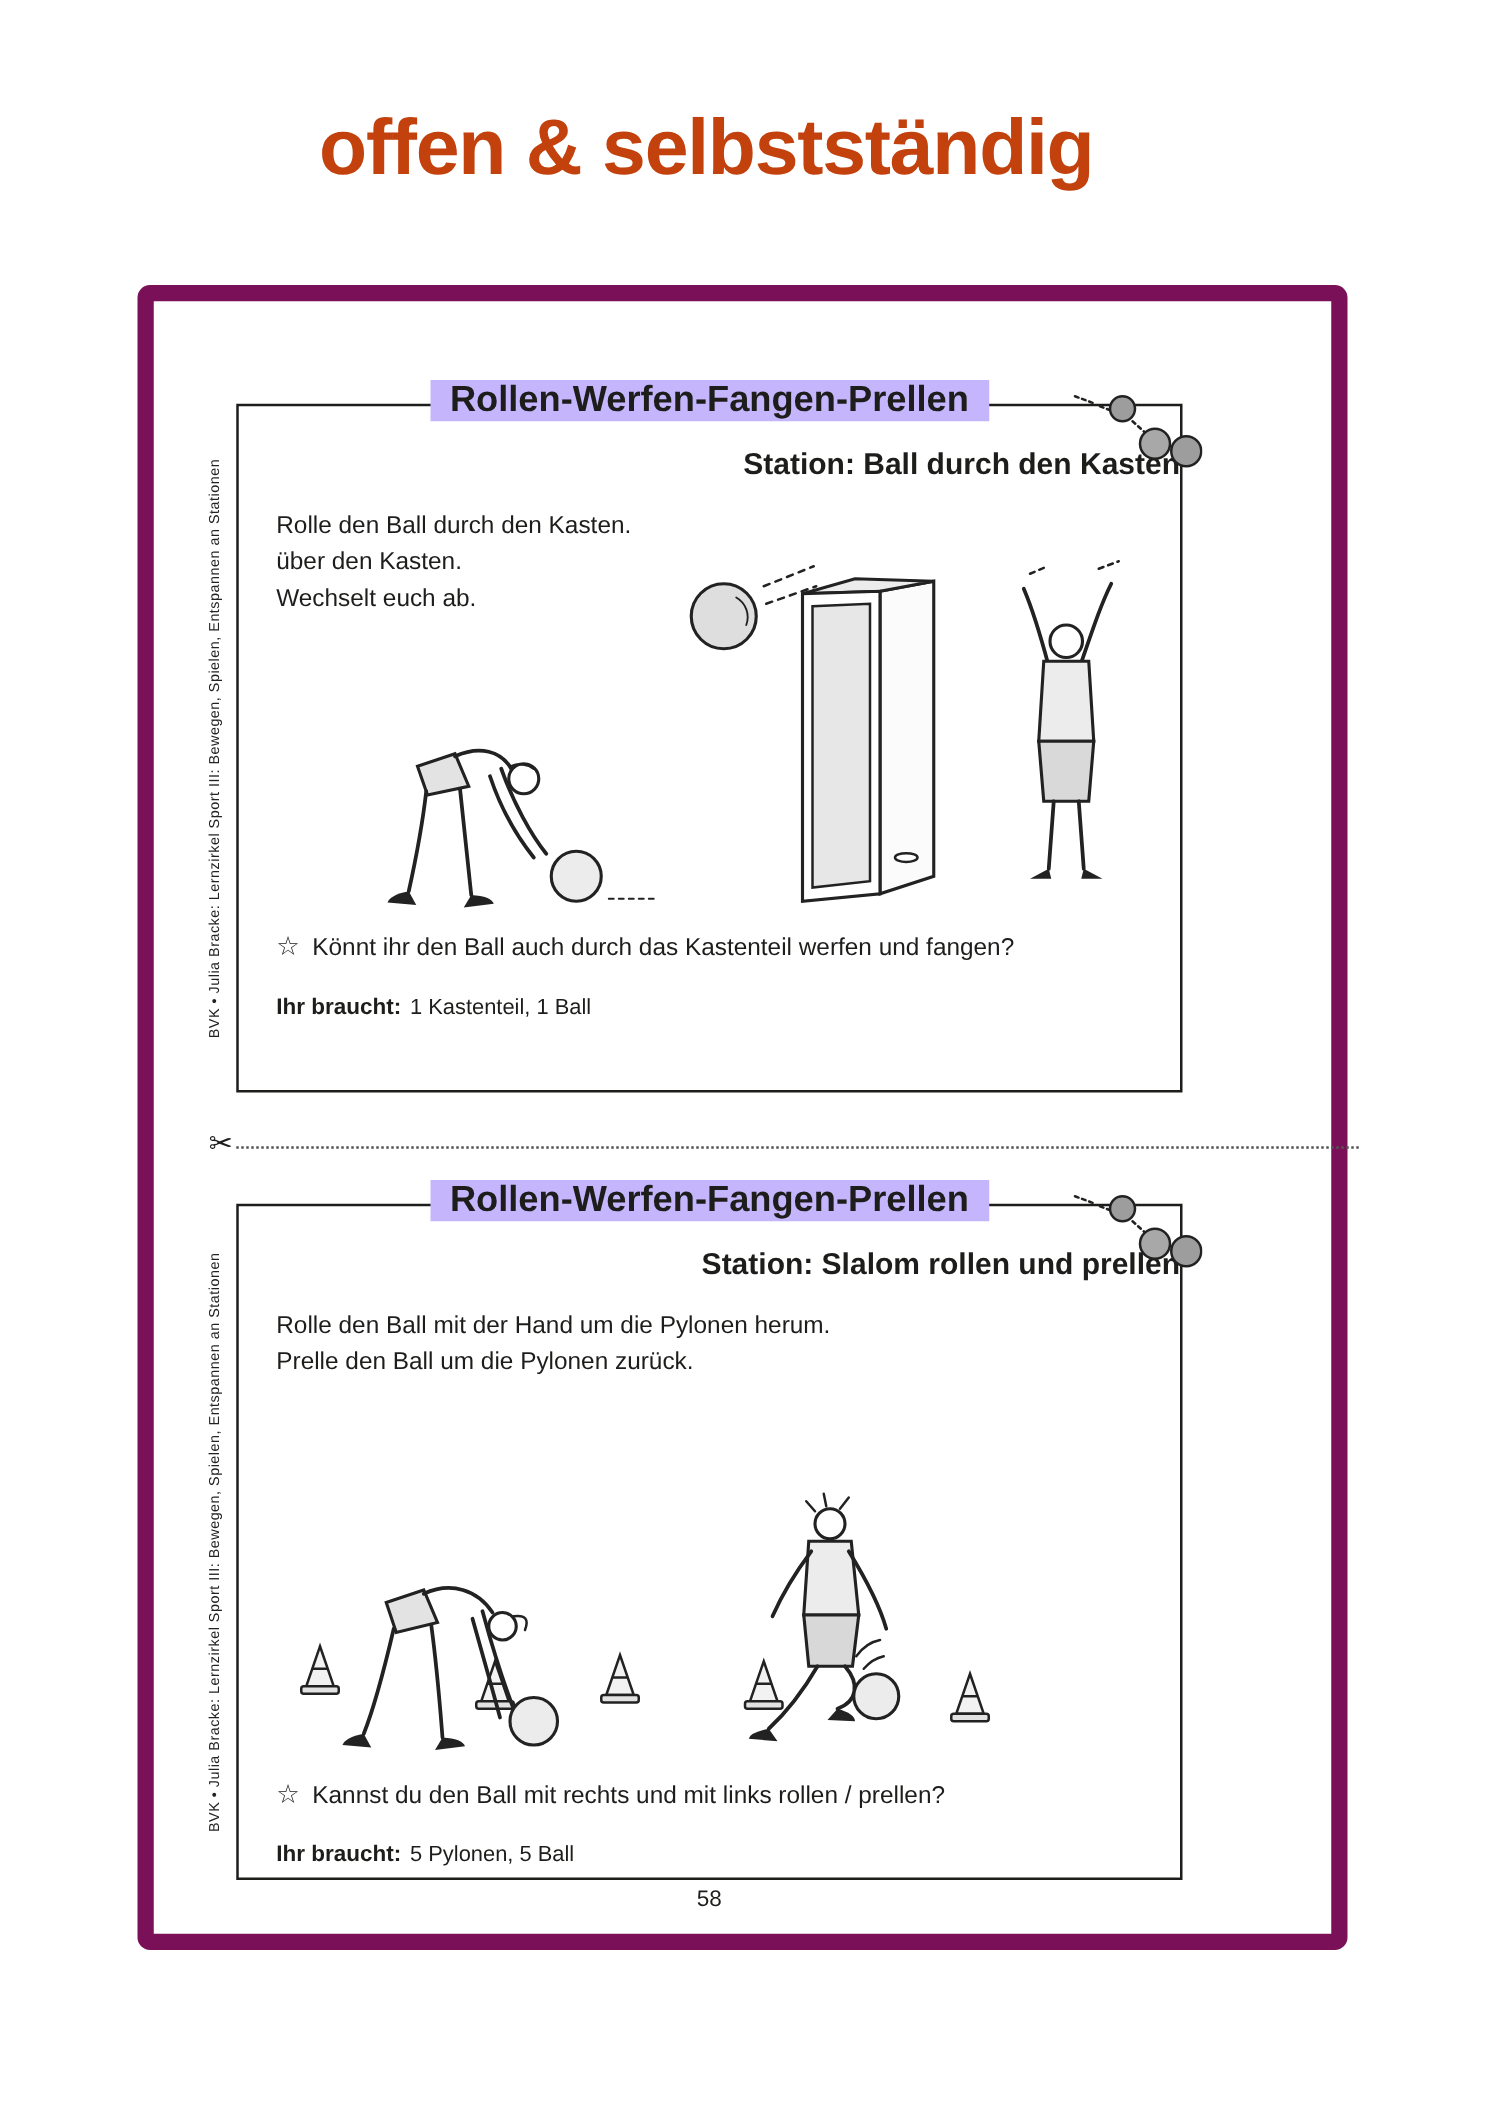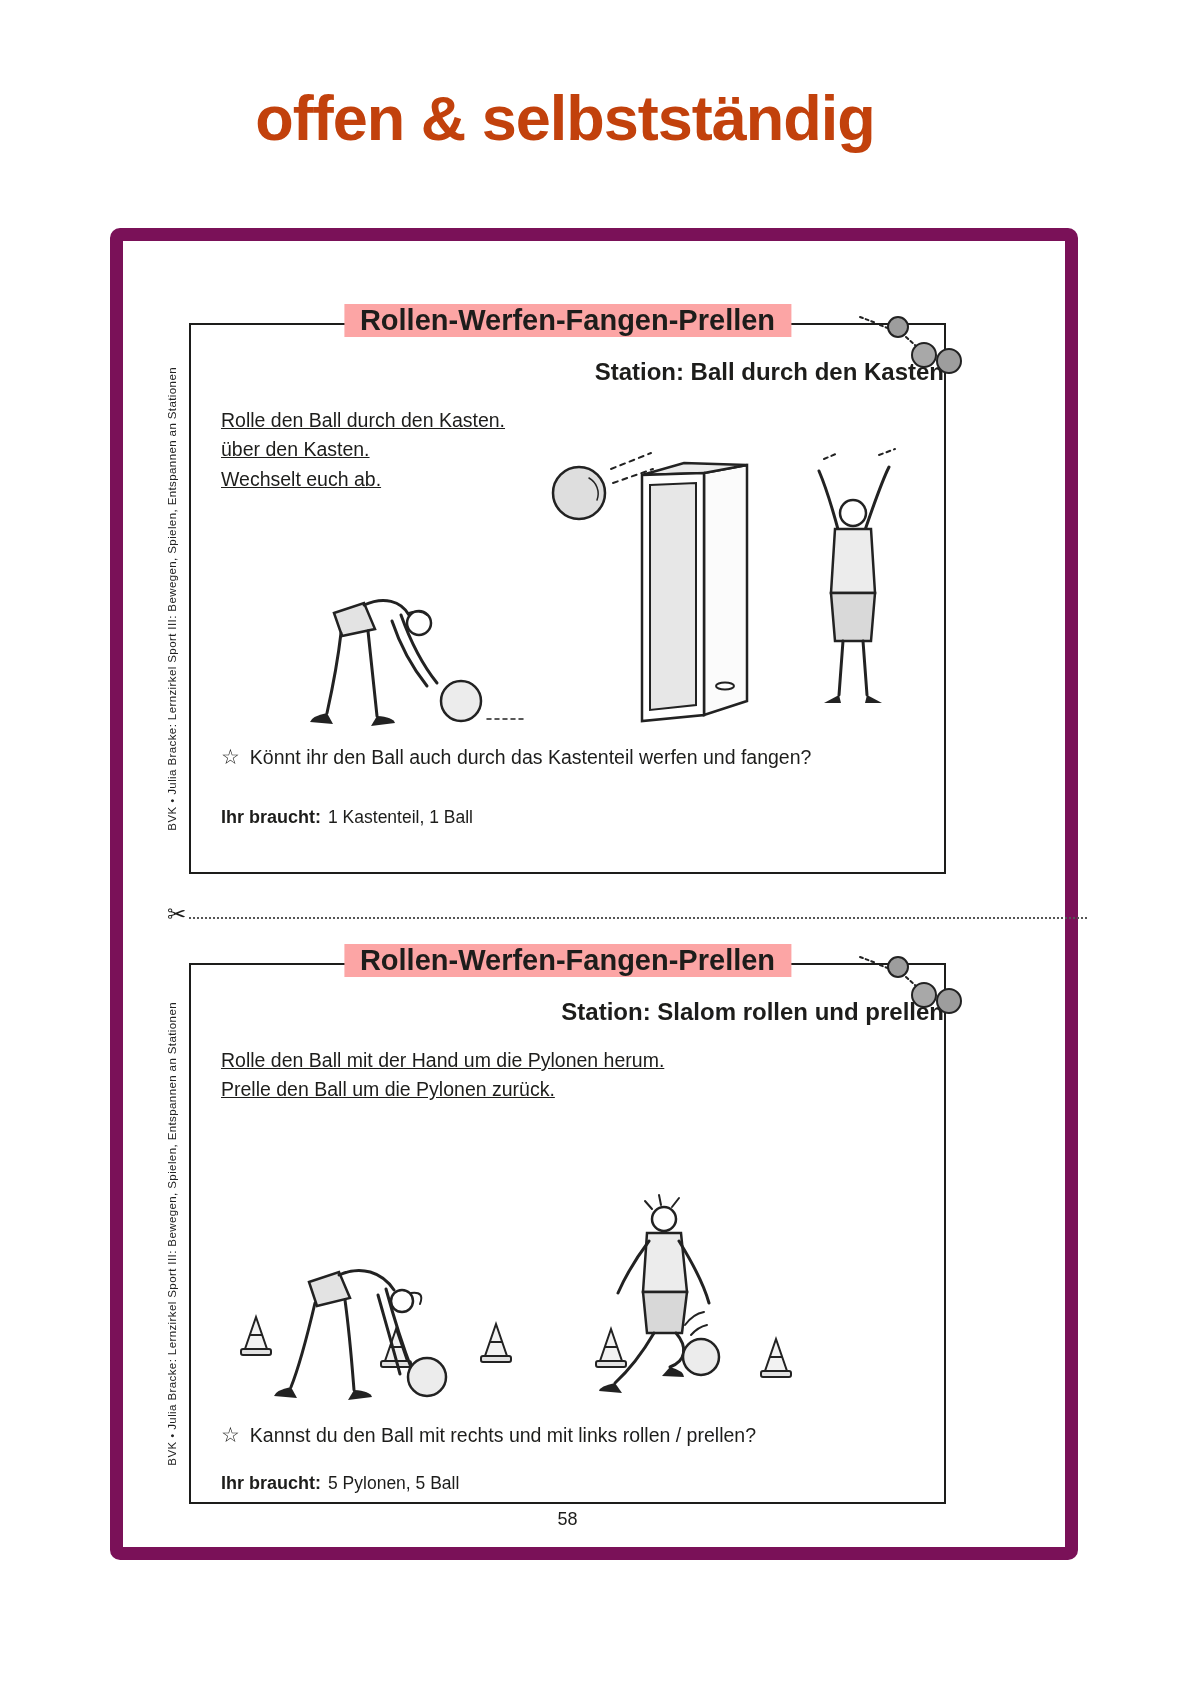--- a/index.html
+++ b/index.html
@@ -16,30 +16,30 @@
     border:13px solid #7a1158;border-radius:10px;box-sizing:border-box;background:#fff;
   }
   .card{
     position:absolute;left:178px;width:757px;background:#fff;
     border:2.5px solid #1d1d1b;box-sizing:border-box;
   }
   .card1{top:310px;height:551px;}
   .card2{top:950px;height:541px;}
   .card-legend{
     position:absolute;top:-21px;left:50%;transform:translateX(-50%);
-    background:#fca5a5;padding:0 16px;font-size:29px;font-weight:bold;white-space:nowrap;
+    background:#c4b5fd;padding:0 16px;font-size:29px;font-weight:bold;white-space:nowrap;
   }
   .station{text-align:right;margin-top:33px;font-size:24px;font-weight:bold;}
-  .instructions{margin:20px 0 0 30px;font-size:19.5px;line-height:1.5;text-decoration:underline;}
+  .instructions{margin:20px 0 0 30px;font-size:19.5px;line-height:1.5;}
   .challenge{position:absolute;left:30px;font-size:19.5px;white-space:nowrap;}
   .card1 .challenge{top:420px;}
   .card2 .challenge{top:458px;}
   .star{margin-right:10px;font-size:21px;}
   .materials{position:absolute;left:30px;font-size:17.5px;}
-  .card1 .materials{top:482px;}
+  .card1 .materials{top:470px;}
   .card2 .materials{top:508px;}
   .materials b{margin-right:7px;font-size:18px;}
   .sidebar{
     position:absolute;left:-31px;top:0;height:100%;width:24px;
     display:flex;align-items:center;justify-content:center;
   }
   .sidebar span{
     writing-mode:vertical-rl;transform:rotate(180deg);
     font-size:11.5px;letter-spacing:.4px;color:#222;white-space:nowrap;
   }

